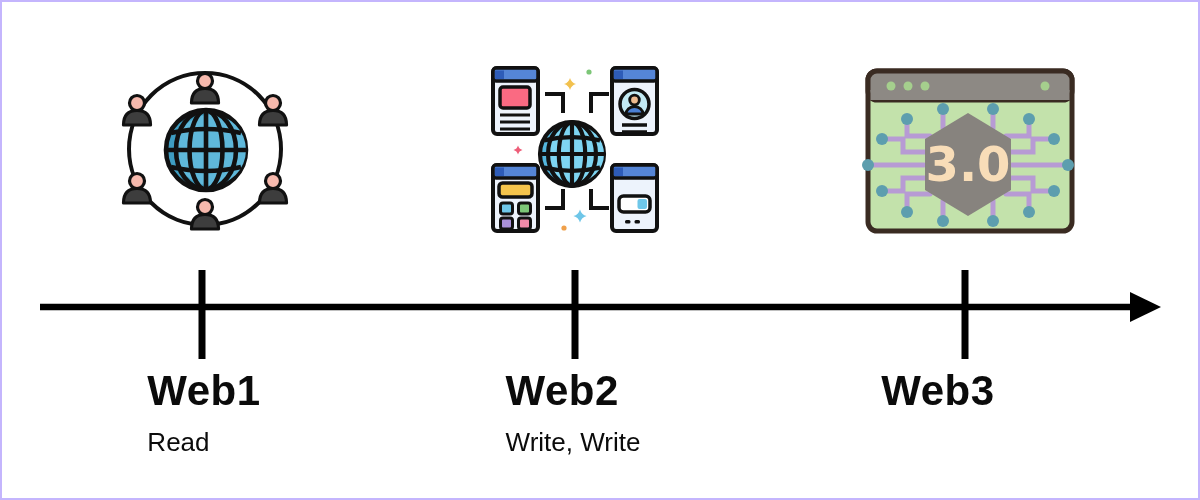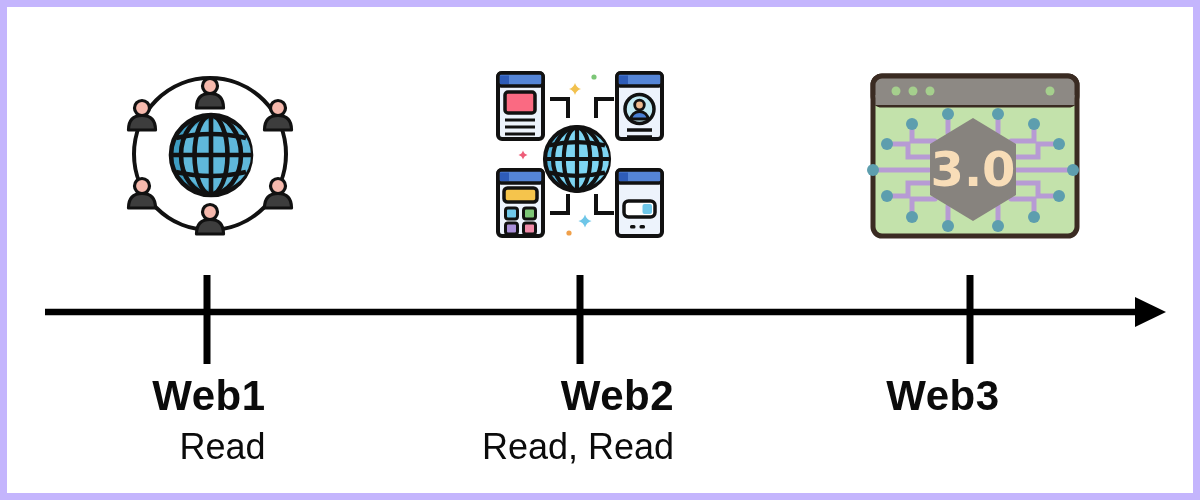--- a/index.html
+++ b/index.html
@@ -1,25 +1,25 @@
 <!DOCTYPE html>
 <html><head>
 <meta charset="utf-8">
 <style>
   html,body{margin:0;padding:0;background:#fff;}
   .canvas{
     position:relative;width:1200px;height:500px;box-sizing:border-box;
-    border:7px solid #c4b5fd;background:#fff;overflow:hidden;
+    border:2px solid #c4b5fd;background:#fff;overflow:hidden;
     font-family:"Liberation Sans",sans-serif;
     text-decoration:underline;
   }
   .art{position:absolute;left:0;top:0;width:1200px;height:500px;}
-  .label{position:absolute;top:366px;transform:translateX(-50%);text-align:right;white-space:nowrap;color:#0b0b0b;}
+  .label{position:absolute;top:366px;transform:translateX(-50%);text-align:left;white-space:nowrap;color:#0b0b0b;}
   .label .h{font-weight:700;font-size:42px;line-height:46px;letter-spacing:.5px;}
-  .label .s{font-weight:400;font-size:36px;line-height:32px;margin-top:12px;}
+  .label .s{font-weight:400;font-size:26px;line-height:32px;margin-top:12px;}
 </style>
 </head>
 <body>
 
 <div class="canvas">
 
   <svg class="art" viewBox="0 0 1200 500">
     <defs>
       <g id="person">
         <circle cx="0" cy="-9" r="7.5" fill="#f6b9ad" stroke="#111" stroke-width="3.2"></circle>
@@ -173,19 +173,19 @@
       <text x="966" y="179" text-anchor="middle" font-family="DejaVu Sans, Liberation Sans, sans-serif" font-size="48" font-weight="bold" fill="#f8ddb8">3.0</text>
     </g>
   </svg>
 
   <div class="label" style="left:202px">
     <div class="h">Web1</div>
     <div class="s">Read</div>
   </div>
   <div class="label" style="left:571px">
     <div class="h">Web2</div>
-    <div class="s">Read, Read</div>
+    <div class="s">Write, Write</div>
   </div>
   <div class="label" style="left:936px">
     <div class="h">Web3</div>
   </div>
 
 </div>
 
 </body></html>

